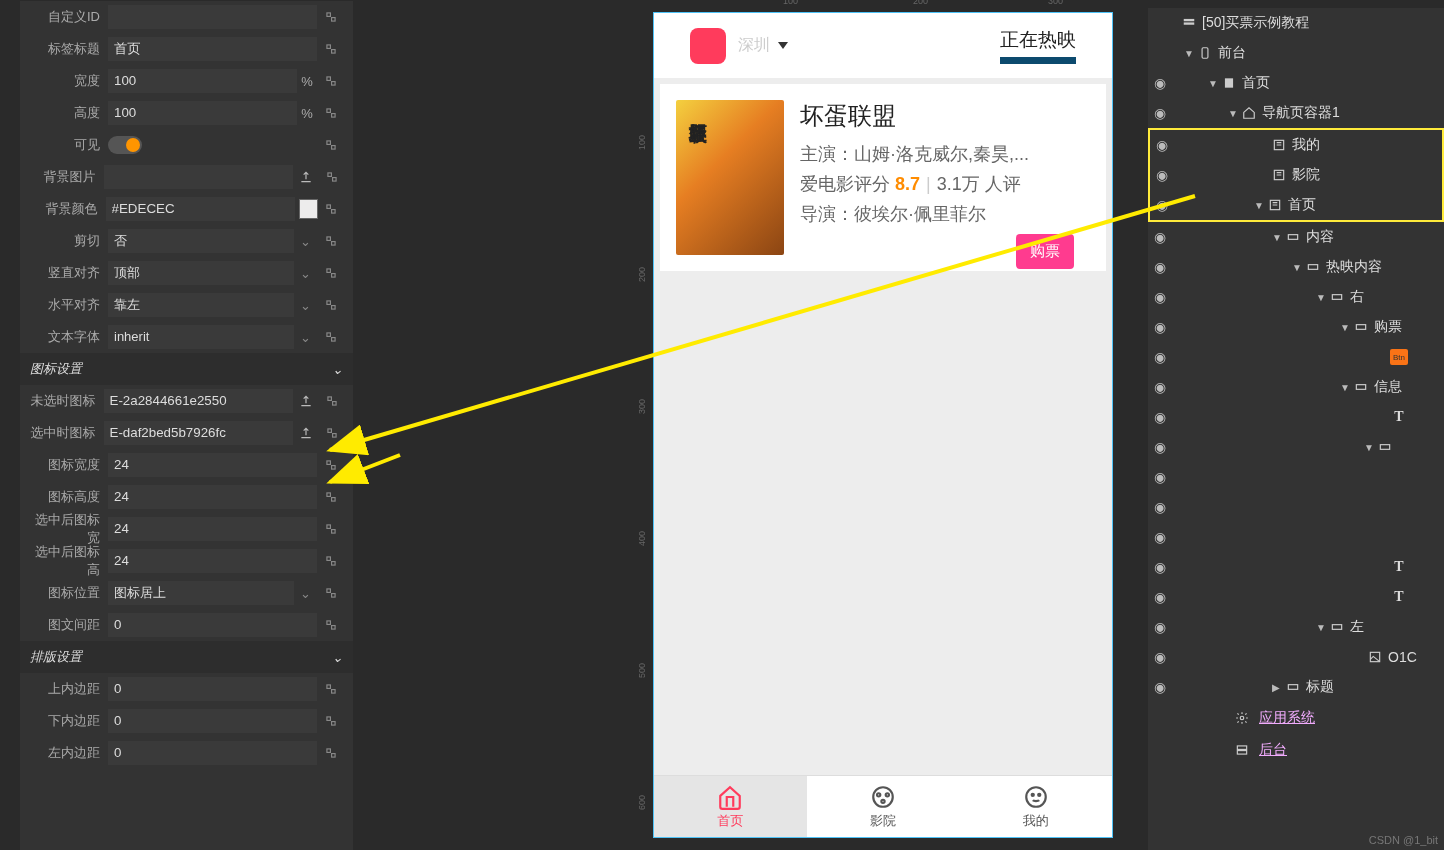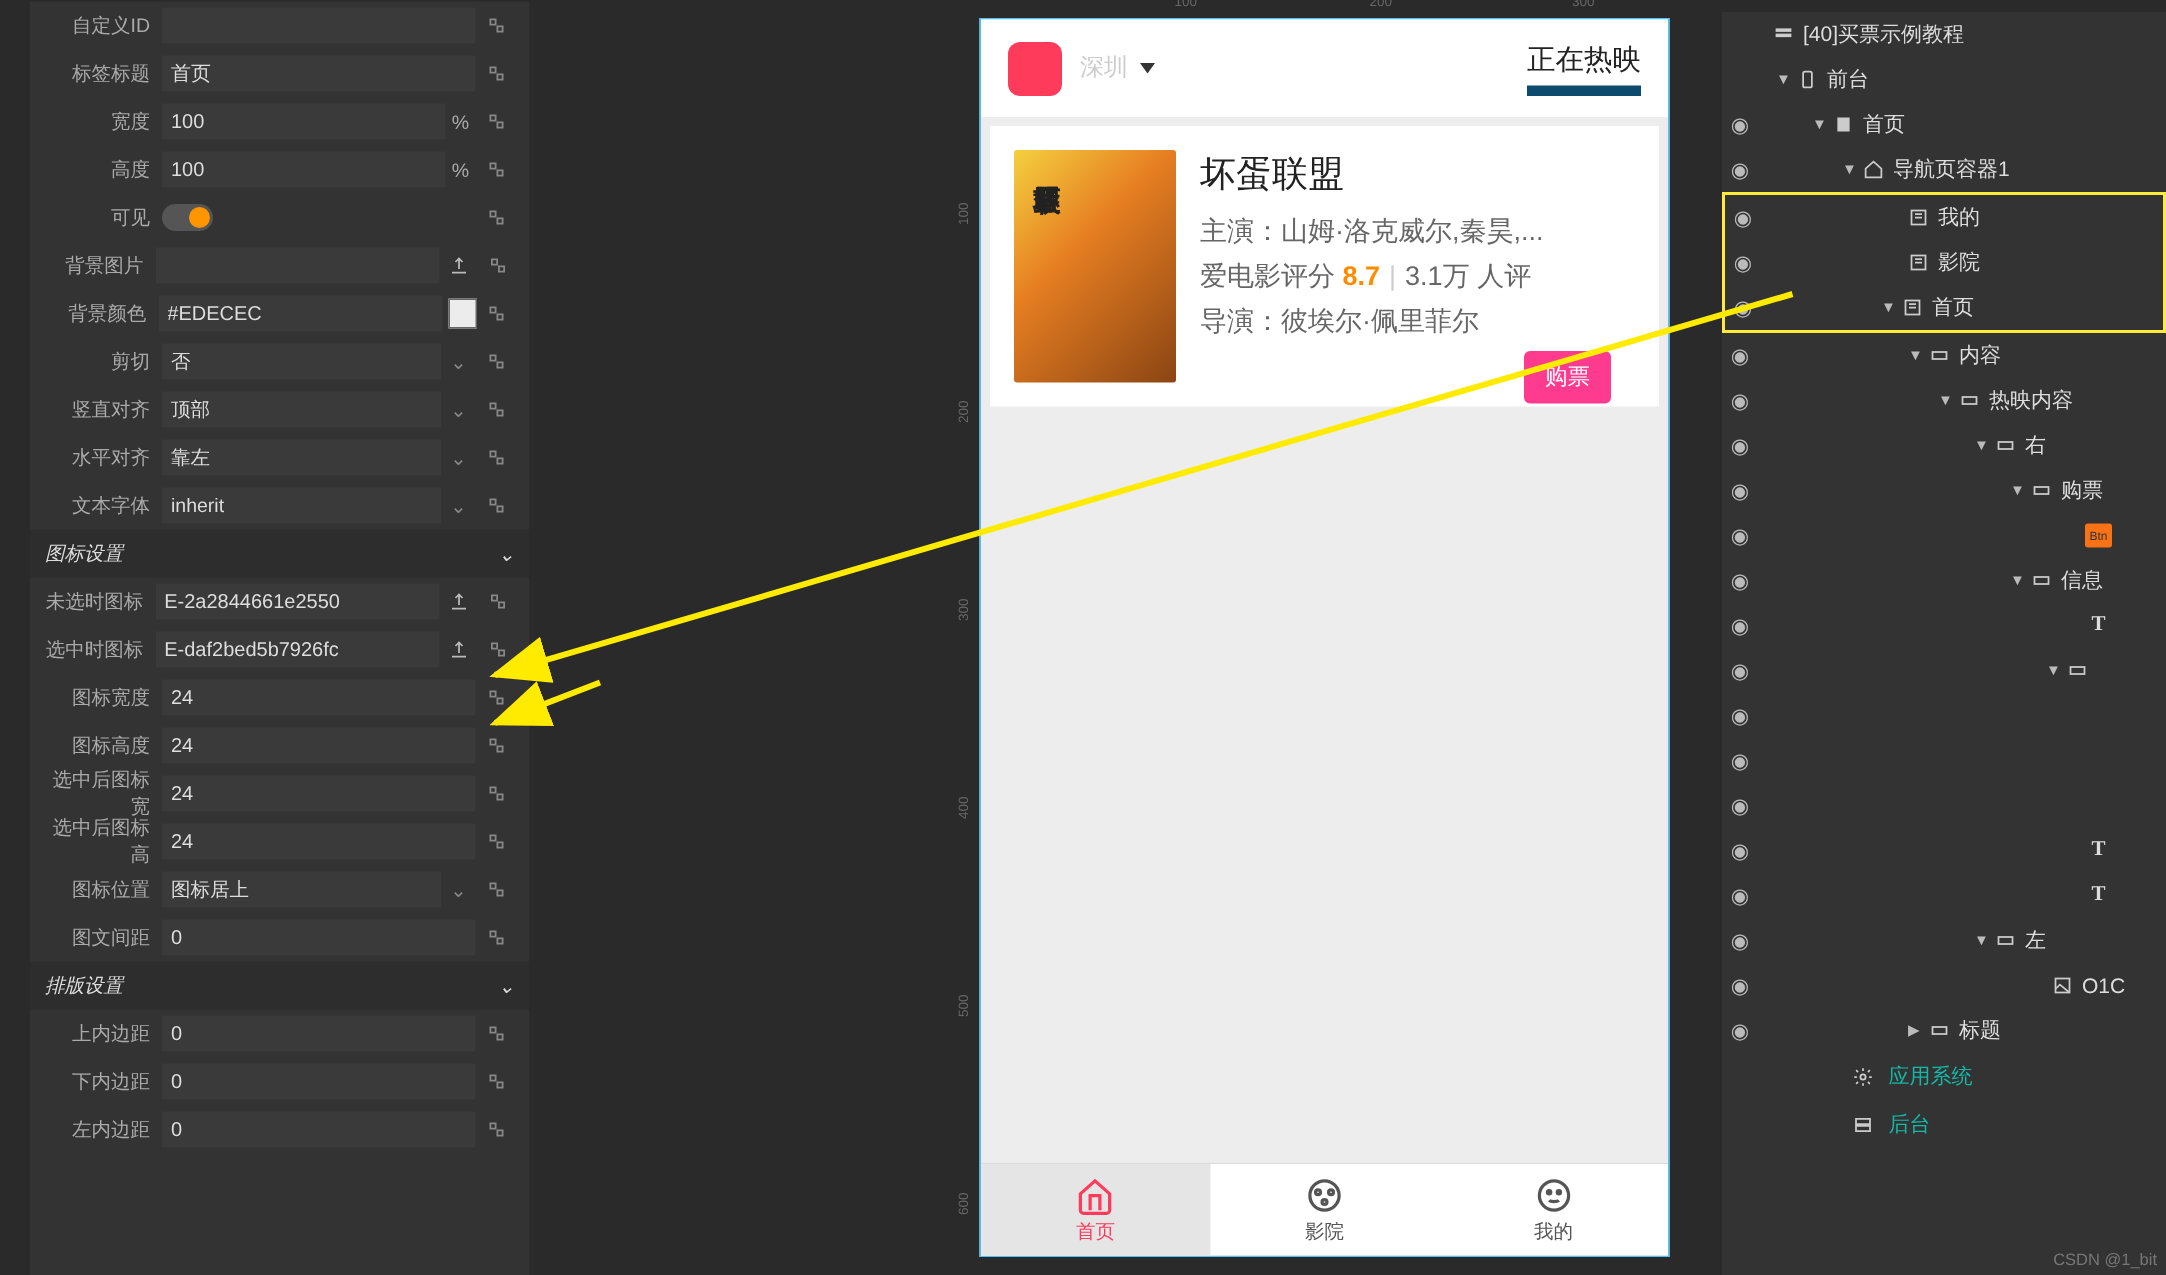--- a/index.html
+++ b/index.html
@@ -16,21 +16,21 @@
 .dropdown-caret { color: #888; padding: 0 6px; }
 .section-header { display: flex; align-items: center; height: 32px; padding: 0 10px; background: #2d2d2d; color: #ddd; justify-content: space-between; font-style: italic; }
 .toggle-switch { width: 34px; height: 18px; background: #555; border-radius: 9px; position: relative; }
 .toggle-knob { width: 14px; height: 14px; background: #ff9500; border-radius: 50%; position: absolute; top: 2px; left: 18px; }
 .color-swatch { width: 20px; height: 20px; background: #EDECEC; border: 1px solid #666; margin-left: 4px; }
 .upload-icon svg { stroke: #bbb; }
 
 
 .canvas-area { position: absolute; left: 353px; top: 0; right: 296px; bottom: 0; background: #2a2a2a; }
 .phone-frame { position: absolute; left: 300px; top: 12px; width: 460px; height: 826px; background: #ededed; border: 1px solid #4fc3f7; }
-.phone-header { display: flex; align-items: center; padding: 14px 18px; background: #fff; }
+.phone-header { display: flex; align-items: center; padding: 14px 36px; background: #fff; }
 .city-badge { width: 36px; height: 36px; background: #ff3b5c; border-radius: 8px; margin-right: 12px; }
 .dropdown-tri { margin-left: 8px; border-left: 5px solid transparent; border-right: 5px solid transparent; border-top: 7px solid #333; }
 .now-playing { margin-left: auto; font-size: 19px; color: #222; border-bottom: 7px solid #0c4a6e; padding-bottom: 4px; }
 .movie-card { display: flex; padding: 16px; background: #fff; margin: 6px; }
 .poster { width: 108px; height: 155px; background: linear-gradient(135deg,#f4d03f 0%,#e67e22 40%,#8b4513 100%); position: relative; border-radius: 2px; }
 .poster::after { content:"坏蛋联盟"; position:absolute; top:10px; left:10px; font-size:18px; font-weight:bold; color:#222; writing-mode:vertical-rl; }
 .movie-info { flex: 1; padding-left: 16px; }
 .movie-title { font-size: 24px; color: #222; margin-bottom: 10px; font-weight: 500; }
 .movie-meta { font-size: 18px; color: #666; margin-bottom: 6px; }
 .rating-score { color: #ff8c00; font-weight: bold; }
@@ -50,21 +50,21 @@
 
 .right-panel { position: absolute; right: 0; top: 8px; width: 296px; height: 850px; background: #333; font-size: 14px; color: #ddd; overflow: hidden; }
 .tree-row { display: flex; align-items: center; height: 30px; padding-right: 6px; }
 .eye-icon { width: 24px; text-align: center; color: #bbb; }
 .tree-indent { display: inline-block; }
 .tree-caret { width: 12px; color: #bbb; font-size: 10px; }
 .tree-icon { width: 18px; height: 16px; display: inline-flex; align-items: center; justify-content: center; margin-right: 4px; }
 .tree-icon svg { width: 14px; height: 14px; }
 .tree-label { flex: 1; white-space: nowrap; overflow: hidden; }
 .highlight-box { border: 2px solid #ffeb3b; }
-.sys-row { display: flex; align-items: center; height: 32px; padding-left: 85px; color: #14b8a6; }
+.sys-row { display: flex; align-items: center; height: 32px; padding-left: 85px; color: #f0abfc; text-decoration: underline; }
 .sys-row .tree-icon { margin-right: 8px; }
 
 
 .arrow-svg { position: absolute; left: 0; top: 0; pointer-events: none; width: 1444px; height: 850px; }
 
 .watermark { position: absolute; right: 6px; bottom: 4px; font-size: 11px; color: #777; }
 </style>
 </head>
 <body>
 
@@ -416,21 +416,21 @@
 
 <div class="right-panel">
   <div class="tree-row">
     <span class="tree-indent" style="width:32px"></span>
     <span class="tree-icon">
         <svg viewBox="0 0 24 24" fill="#ccc">
           <rect x="3" y="5" width="18" height="4"></rect>
           <rect x="3" y="11" width="18" height="4"></rect>
         </svg>
       </span>
-    <span class="tree-label">[40]买票示例教程</span>
+    <span class="tree-label">[50]买票示例教程</span>
   </div>
   <div class="tree-row">
     <span class="tree-indent" style="width:36px"></span>
       <span class="tree-caret">▼</span>
     <span class="tree-icon">
         <svg viewBox="0 0 24 24" fill="none" stroke="#ccc" stroke-width="2">
           <rect x="7" y="3" width="10" height="18" rx="2"></rect>
         </svg>
       </span>
     <span class="tree-label">前台</span>

